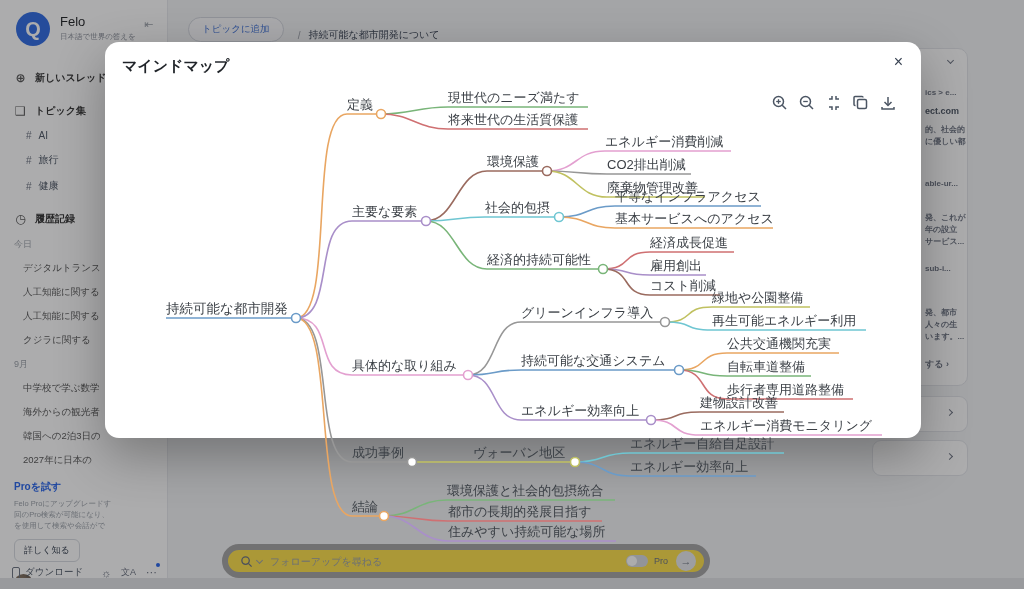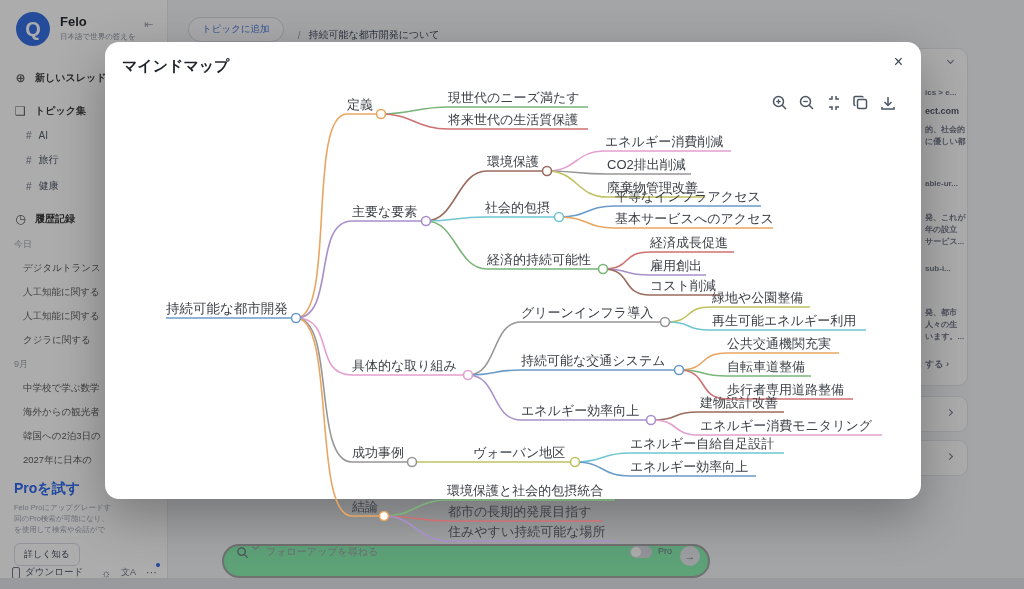--- a/index.html
+++ b/index.html
@@ -4,33 +4,33 @@
 <style>
   * { margin:0; padding:0; box-sizing:border-box; }
   html,body { width:1024px; height:589px; overflow:hidden; }
   body { font-family:"Liberation Sans","DejaVu Sans",sans-serif; background:#f3f4f6; position:relative; }
   .stage { position:absolute; left:0; top:0; width:1024px; height:589px; overflow:hidden; }
 
   
   .sidebar { position:absolute; left:0; top:0; width:168px; height:589px; background:#ffffff; border-right:1px solid #e7e8ec; padding:10px 0 0 14px; z-index:1; }
   .brand { position:relative; height:42px; }
   .brand-logo { position:absolute; left:2px; top:2px; width:34px; height:34px; border-radius:50%; background:#2d6ae3; color:#fff; font-weight:bold; font-size:20px; display:flex; align-items:center; justify-content:center; }
-  .brand-name { position:absolute; left:46px; top:4px; font-size:13px; font-weight:bold; color:#1c1e21; }
+  .brand-name { position:absolute; left:46px; top:4px; font-size:13px; font-weight:normal; color:#1c1e21; }
   .brand-tag { position:absolute; left:46px; top:22px; font-size:7.5px; color:#8b909a; white-space:nowrap; }
   .collapse { position:absolute; left:130px; top:8px; font-size:11px; color:#9aa0a8; }
   .navitem { display:flex; align-items:center; gap:8px; margin-top:19px; font-size:10px; color:#333; font-weight:bold; }
   .navitem .ic { font-size:12px; color:#555; width:13px; text-align:center; }
   .topics { margin:8px 0 0 12px; }
   .topic { display:flex; align-items:center; gap:7px; font-size:10px; color:#4b5563; margin-top:12px; }
   .topic .hash { color:#6b7280; font-size:10px; }
   .groups { margin-top:12px; }
   .gtitle { font-size:9px; color:#9aa0a8; margin-top:11px; }
   .hitem { font-size:9.5px; color:#555; margin-top:11px; padding-left:9px; white-space:nowrap; }
   .pro { margin-top:13px; }
-  .pro-title { font-size:14px; font-weight:bold; color:#2563eb; }
+  .pro-title { font-size:10px; font-weight:bold; color:#2563eb; }
   .pro-desc { font-size:7.5px; color:#9aa0a8; line-height:10px; margin-top:5px; white-space:nowrap; }
   .pro-btn { display:inline-block; margin-top:8px; font-size:9px; color:#374151; border:1px solid #d6dae0; border-radius:6px; padding:4px 9px; background:#fff; }
   .user { display:flex; align-items:center; gap:8px; margin-top:12px; }
   .avatar { width:19px; height:19px; border-radius:50%; background:radial-gradient(circle at 35% 35%, #8d7a66, #4d4239); }
   .user-name { font-size:10px; color:#333; }
   .sfooter { position:absolute; left:12px; right:10px; bottom:10px; display:flex; align-items:flex-start; justify-content:space-between; }
   .sfooter .dl { display:flex; align-items:center; gap:5px; font-size:9.5px; color:#4b5563; }
   .phone { display:inline-block; width:8px; height:12px; border:1.2px solid #6b7280; border-radius:2px; }
   .sfooter .mini { display:flex; align-items:center; gap:10px; color:#6b7280; font-size:11px; }
   .dotwrap { position:relative; }
@@ -48,34 +48,34 @@
   .chev-right { transform:rotate(-45deg); }
   .vmore { color:#555; font-size:13px; margin-left:2px; }
 
   
   .rpanel-card { position:absolute; left:872px; top:48px; width:96px; height:338px; background:#fff; border:1px solid #e3e5ea; border-radius:10px; z-index:1; }
   .rp-frag { position:absolute; font-size:8px; color:#6b7280; white-space:nowrap; z-index:1;font-weight:bold; }
   .rp-card-sm { position:absolute; left:872px; width:96px; height:36px; background:#fff; border:1px solid #e3e5ea; border-radius:9px; z-index:1; }
   .rp-chev { position:absolute; left:74px; top:15px; color:#6b7280; }
 
   
-  .searchpill { position:absolute; left:222px; top:544px; width:488px; height:34px; background:#86efac; border:2px solid #a3a3a3; border-radius:17px; display:flex; align-items:flex-start; padding:0 8px 0 12px; z-index:1; }
+  .searchpill { position:absolute; left:222px; top:544px; width:488px; height:34px; background:#fde047; border:6px solid #a3a3a3; border-radius:17px; display:flex; align-items:center; padding:0 8px 0 12px; z-index:1; }
   .mag { width:13px; height:13px; }
   .searchpill input { border:none; outline:none; flex:1; font-size:10px; color:#374151; margin-left:8px; background:transparent; }
   .searchpill input::placeholder { color:#9aa0a8; }
   .toggle { width:22px; height:12px; border-radius:6px; background:#d7dae0; position:relative; }
   .toggle .knob { position:absolute; left:1px; top:1px; width:10px; height:10px; border-radius:50%; background:#fff; }
   .prolabel { font-size:9px; color:#6b7280; margin:0 8px 0 6px; }
   .gobtn { width:20px; height:20px; border-radius:50%; background:#e8eaee; color:#6b7280; font-size:11px; display:flex; align-items:center; justify-content:center; }
 
   .bottomstrip { position:absolute; left:0; bottom:0; width:1024px; height:11px; background:#e2e3e7; z-index:1; }
 
   
   .overlay { position:absolute; inset:0; background:rgba(24,24,27,0.36); z-index:50; }
-  .modal { position:absolute; left:105px; top:42px; width:816px; height:457px; background:#fff; border-radius:14px; box-shadow:0 18px 50px rgba(0,0,0,0.3); z-index:100; }
+  .modal { position:absolute; left:105px; top:42px; width:816px; height:396px; background:#fff; border-radius:14px; box-shadow:0 18px 50px rgba(0,0,0,0.3); z-index:100; }
   .modal-title { position:absolute; left:17px; top:15px; font-size:15px; font-weight:bold; color:#1f2328; }
   .modal-close { position:absolute; right:18px; top:12px; font-size:16px; color:#374151; line-height:1; }
   .mtoolbar { position:absolute; right:24px; top:52px; display:flex; gap:9px; }
   .mtool { width:18px; height:18px; color:#4b5563; }
   .mtool svg { width:18px; height:18px; }
   .mindmap-svg { position:absolute; left:0; top:0; width:816px; height:506px; }
   .mm-link { fill:none; stroke-width:1.6; }
   .mm-circ { fill:#fff; stroke-width:1.6; }
   .mm-label { font-size:13px; fill:#3a3f45; font-family:"Liberation Sans","DejaVu Sans",sans-serif; }
   .mm-root { font-size:13.5px; }

